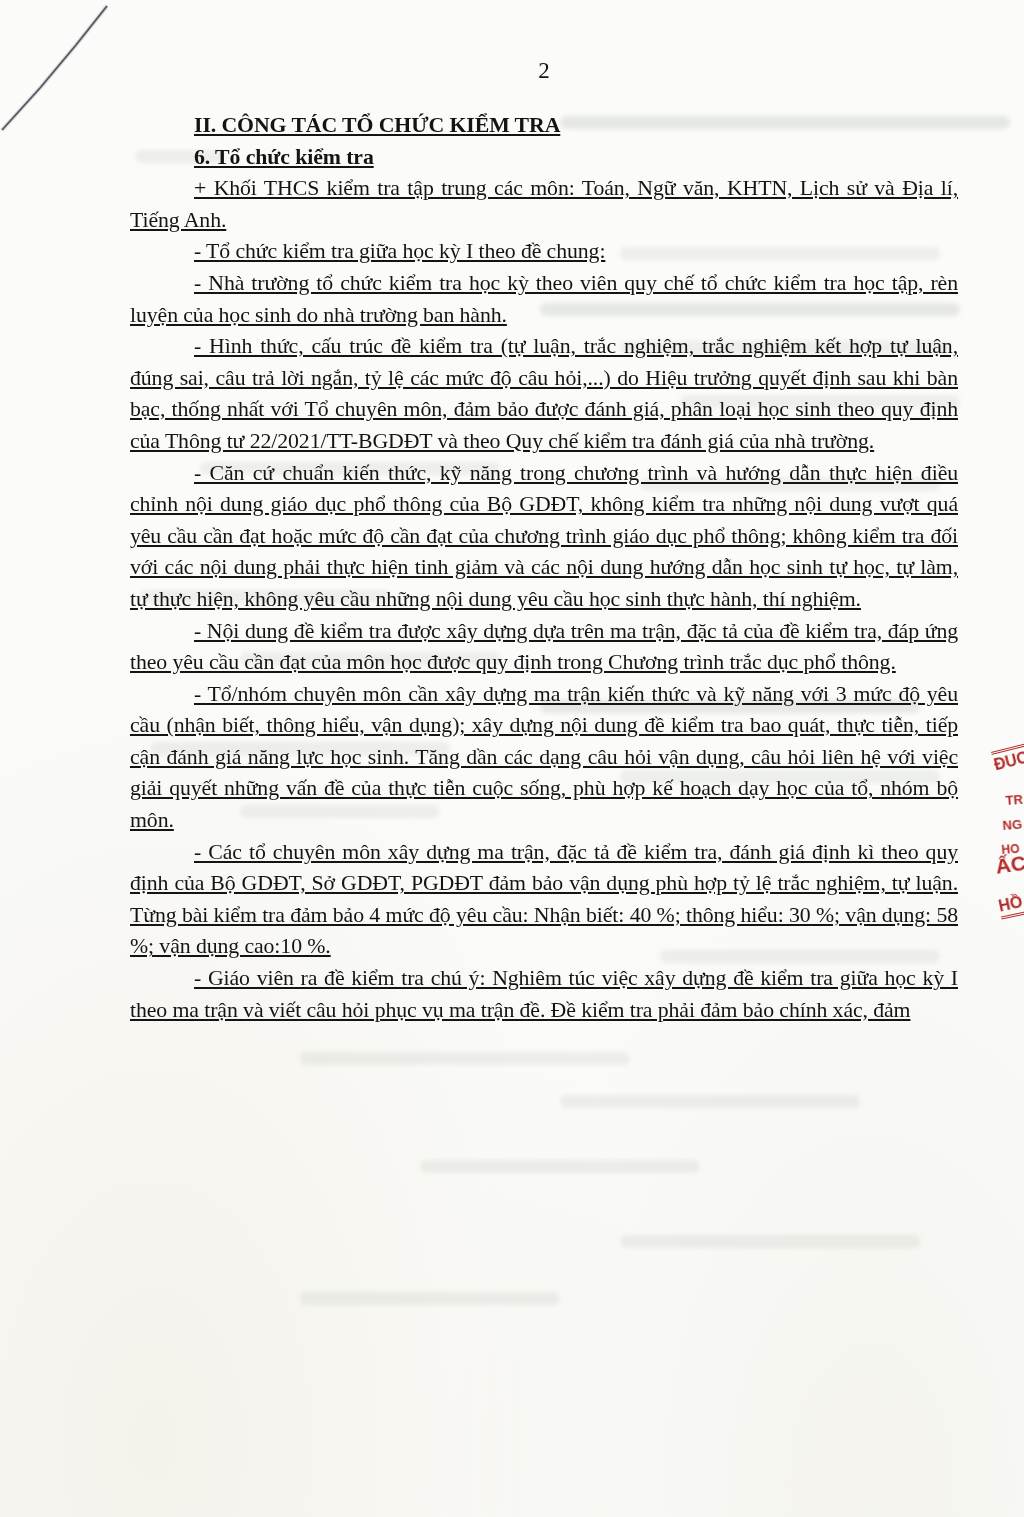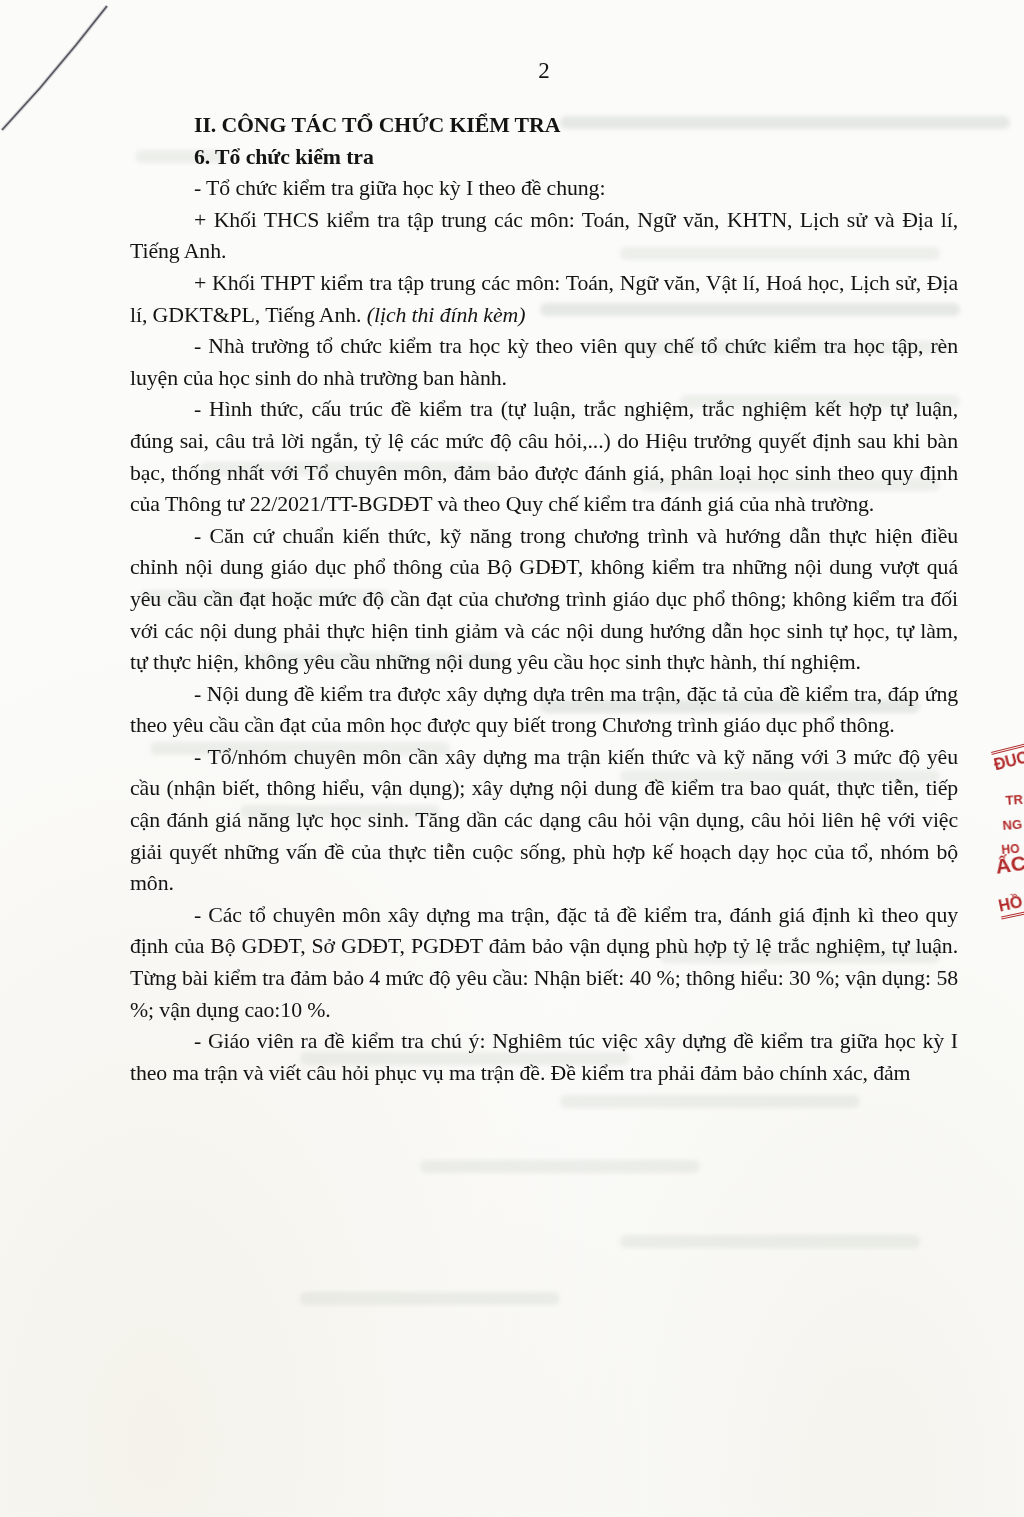--- a/index.html
+++ b/index.html
@@ -19,21 +19,21 @@
       #fbfbf9;
   }
   .crease { position: absolute; top: 0; left: 0; }
   .page-number {
     position: absolute; top: 58px; left: 130px; width: 828px;
     text-align: center; font-size: 23px;
   }
   .doc-body {
     position: absolute; top: 110px; left: 130px; width: 828px;
     font-size: 21.8px; line-height: 31.6px;
-    text-align: justify; letter-spacing: -0.1px;
+    text-align: justify; letter-spacing: -0.1px; text-decoration: underline;
   }
   .doc-body p { margin: 0; text-indent: 64px; }
   .seg-bold { font-weight: bold; }
   .seg-italic { font-style: italic; }
   
   .smudge {
     position: absolute; height: 13px; border-radius: 7px;
     background: rgba(125, 142, 128, 0.11);
     filter: blur(2px);
   }
@@ -86,27 +86,26 @@
     <div class="smudge" style="left:420px; top:1160px; width:280px;"></div>
     <div class="smudge" style="left:620px; top:1235px; width:300px;"></div>
     <div class="smudge" style="left:300px; top:1292px; width:260px;"></div>
   </div>
 
   <div class="page-number">2</div>
 
   <div class="doc-body" id="doc-body">
       <p><span class="seg-bold">II. CÔNG TÁC TỔ CHỨC KIỂM TRA</span></p>
       <p><span class="seg-bold">6. Tổ chức kiểm tra</span></p>
+      <p><span>+ Khối THCS kiểm tra tập trung các môn: Toán, Ngữ văn, KHTN, Lịch sử và Địa lí, Tiếng Anh.</span></p>
       <p><span>- Tổ chức kiểm tra giữa học kỳ I theo đề chung:</span></p>
-      <p><span>+ Khối THCS kiểm tra tập trung các môn: Toán, Ngữ văn, KHTN, Lịch sử và Địa lí, Tiếng Anh.</span></p>
-      <p><span>+ Khối THPT kiểm tra tập trung các môn: Toán, Ngữ văn, Vật lí, Hoá học, Lịch sử, Địa lí, GDKT&amp;PL, Tiếng Anh. </span><span class="seg-italic">(lịch thi đính kèm)</span></p>
       <p><span>- Nhà trường tổ chức kiểm tra học kỳ theo viên quy chế tổ chức kiểm tra học tập, rèn luyện của học sinh do nhà trường ban hành.</span></p>
       <p><span>- Hình thức, cấu trúc đề kiểm tra (tự luận, trắc nghiệm, trắc nghiệm kết hợp tự luận, đúng sai, câu trả lời ngắn, tỷ lệ các mức độ câu hỏi,...) do Hiệu trưởng quyết định sau khi bàn bạc, thống nhất với Tổ chuyên môn, đảm bảo được đánh giá, phân loại học sinh theo quy định của Thông tư 22/2021/TT-BGDĐT và theo Quy chế kiểm tra đánh giá của nhà trường.</span></p>
       <p><span>- Căn cứ chuẩn kiến thức, kỹ năng trong chương trình và hướng dẫn thực hiện điều chỉnh nội dung giáo dục phổ thông của Bộ GDĐT, không kiểm tra những nội dung vượt quá yêu cầu cần đạt hoặc mức độ cần đạt của chương trình giáo dục phổ thông; không kiểm tra đối với các nội dung phải thực hiện tinh giảm và các nội dung hướng dẫn học sinh tự học, tự làm, tự thực hiện, không yêu cầu những nội dung yêu cầu học sinh thực hành, thí nghiệm.</span></p>
-      <p><span>- Nội dung đề kiểm tra được xây dựng dựa trên ma trận, đặc tả của đề kiểm tra, đáp ứng theo yêu cầu cần đạt của môn học được quy biết trong Chương trình giáo dục phổ thông.</span></p>
+      <p><span>- Nội dung đề kiểm tra được xây dựng dựa trên ma trận, đặc tả của đề kiểm tra, đáp ứng theo yêu cầu cần đạt của môn học được quy định trong Chương trình trắc dục phổ thông.</span></p>
       <p><span>- Tổ/nhóm chuyên môn cần xây dựng ma trận kiến thức và kỹ năng với 3 mức độ yêu cầu (nhận biết, thông hiểu, vận dụng); xây dựng nội dung đề kiểm tra bao quát, thực tiễn, tiếp cận đánh giá năng lực học sinh. Tăng dần các dạng câu hỏi vận dụng, câu hỏi liên hệ với việc giải quyết những vấn đề của thực tiễn cuộc sống, phù hợp kế hoạch dạy học của tổ, nhóm bộ môn.</span></p>
       <p><span>- Các tổ chuyên môn xây dựng ma trận, đặc tả đề kiểm tra, đánh giá định kì theo quy định của Bộ GDĐT, Sở GDĐT, PGDĐT đảm bảo vận dụng phù hợp tỷ lệ trắc nghiệm, tự luận. Từng bài kiểm tra đảm bảo 4 mức độ yêu cầu: Nhận biết: 40 %; thông hiểu: 30 %; vận dụng: 58 %; vận dụng cao:10 %.</span></p>
       <p><span>- Giáo viên ra đề kiểm tra chú ý: Nghiêm túc việc xây dựng đề kiểm tra giữa học kỳ I theo ma trận và viết câu hỏi phục vụ ma trận đề. Đề kiểm tra phải đảm bảo chính xác, đảm</span></p>
     </div>
 
   <div class="stamps" id="stamps">
       <span class="stamp-frag frag-0">ĐUC</span>
       <span class="stamp-frag frag-1">TR</span>
       <span class="stamp-frag frag-2">NG</span>
       <span class="stamp-frag frag-3">HO</span>

